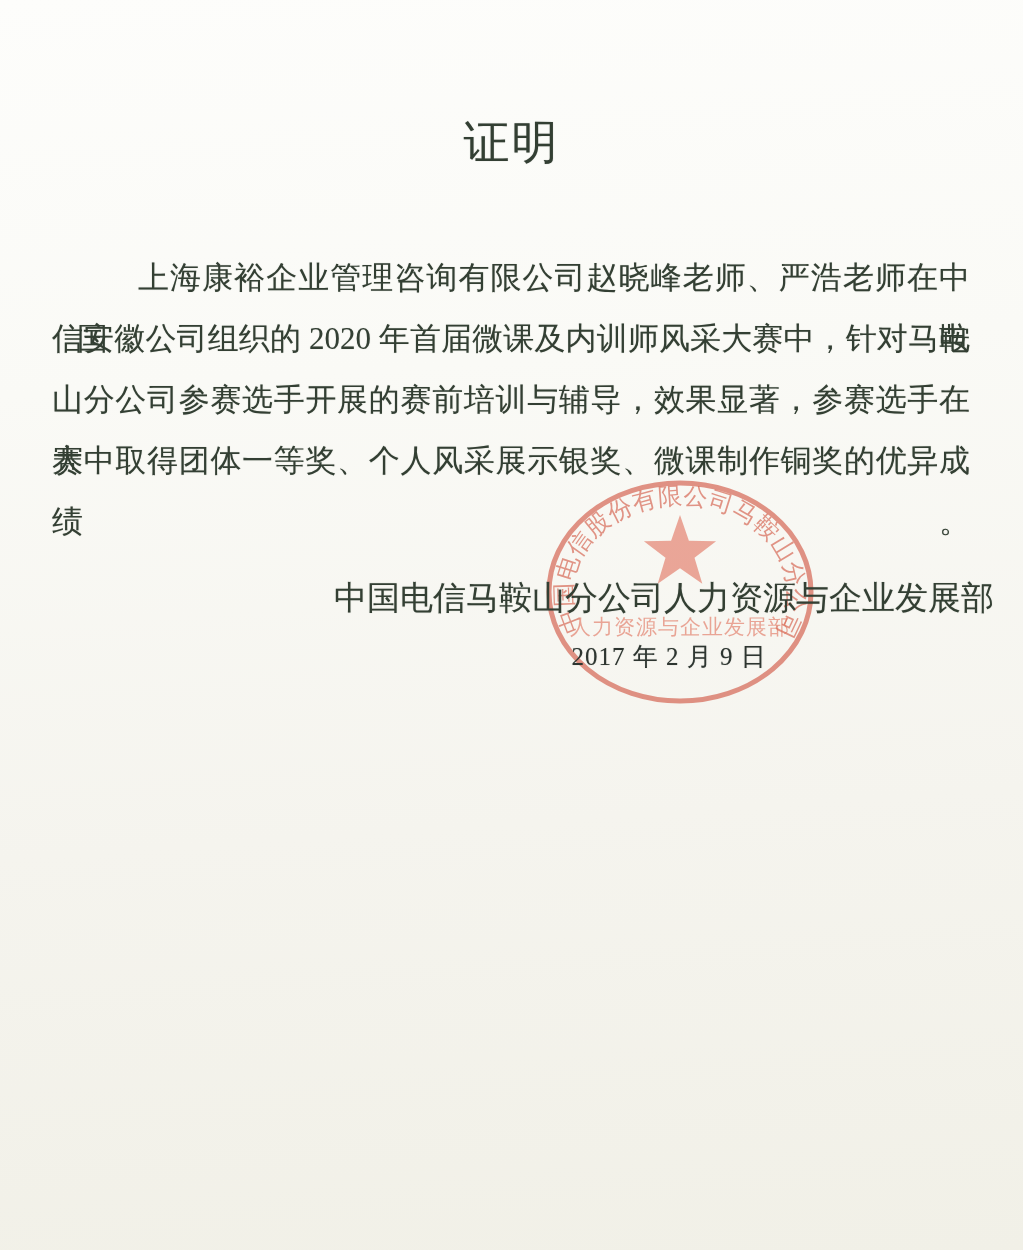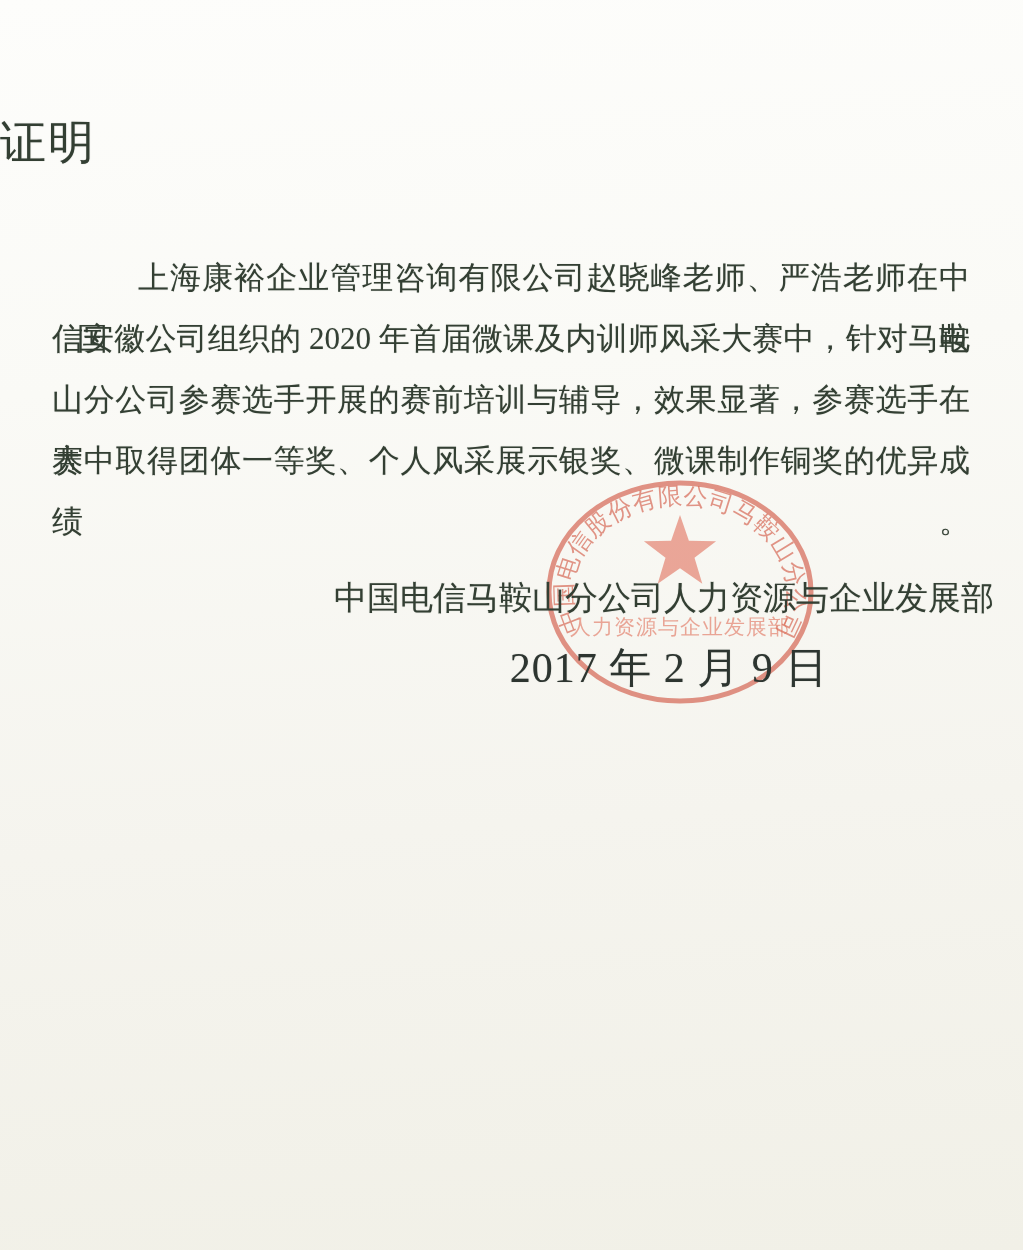--- a/index.html
+++ b/index.html
@@ -6,41 +6,41 @@
   .page {
     position:relative;
     width:1023px; height:1250px;
     background: linear-gradient(176deg, #fdfdfb 0%, #fafaf6 30%, #f5f4ee 65%, #f1f0e7 100%);
     font-family:"Liberation Serif","DejaVu Serif",serif;
     color:#333f33;
     overflow:hidden;
   }
   .title {
     position:absolute; top:112px; left:0; width:100%;
-    font-size:46px; letter-spacing:2px;
+    text-align:center; font-size:46px; letter-spacing:2px;
     text-shadow:0 0 1px rgba(40,50,40,0.35);
   }
   .body-text {
     position:absolute; top:247px; left:52px; width:918px;
     font-size:31px;
     text-shadow:0 0 1px rgba(40,55,40,0.3);
   }
   .body-text .line {
     height:61px; line-height:61px;
     text-align:justify; text-align-last:justify;
   }
   .body-text .line.first { text-indent:61px;margin-left:25px; }
   .signature {
     position:absolute; top:576px; left:316px; width:696px;
     text-align:center; font-size:33px; white-space:nowrap;
     z-index:3; text-shadow:0 0 1px rgba(40,55,40,0.3);
   }
   .date-line {
     position:absolute; top:640px; left:321px; width:696px;
-    text-align:center; font-size:42px; letter-spacing:1px;
+    text-align:center; font-size:25px; letter-spacing:1px;
     color:#2d3530; z-index:3; text-shadow:0 0 1px rgba(35,45,38,0.35);
   }
   .stamp {
     position:absolute; left:530px; top:467px;
     z-index:2; filter:blur(0.4px);
   }
   .stamp .ring { fill:none; stroke:rgba(206,76,56,0.60); stroke-width:5; }
   .stamp .arc-text { fill:rgba(210,85,64,0.62); font-family:"Liberation Serif","DejaVu Serif",serif; }
   .stamp .star { fill:rgba(222,98,76,0.55); }
   .stamp .inner-text { fill:rgba(224,110,88,0.60); font-family:"Liberation Serif","DejaVu Serif",serif; }

